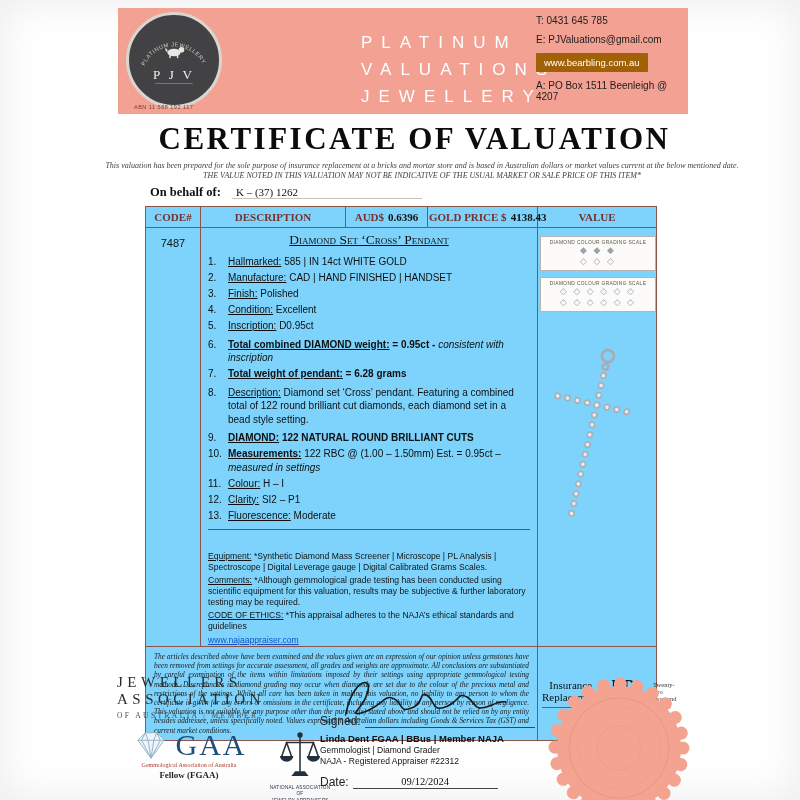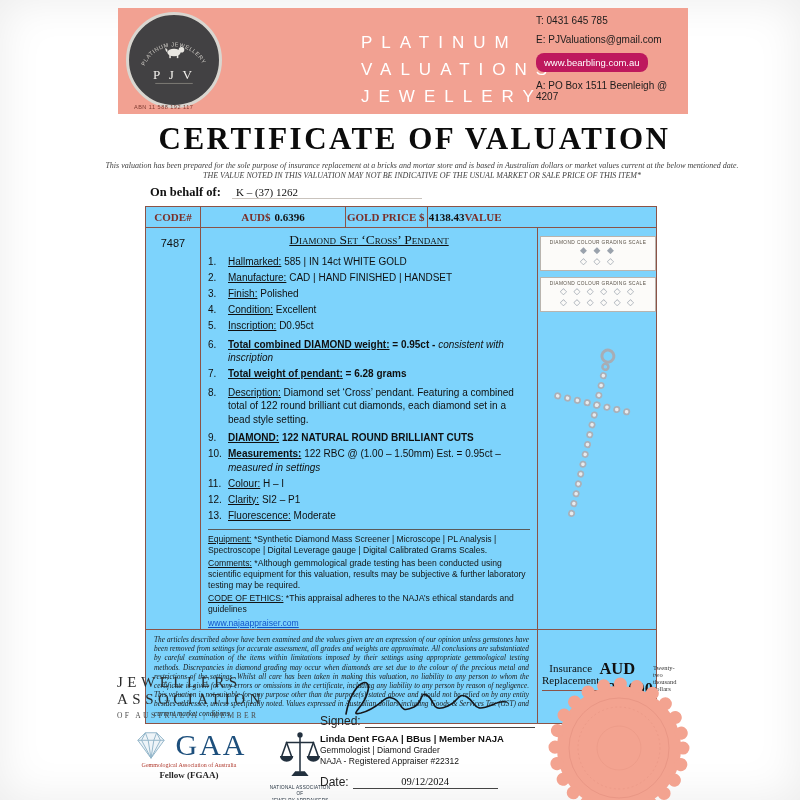--- a/index.html
+++ b/index.html
@@ -13,22 +13,22 @@
   .logo-wrap { position:absolute; left:126px; top:12px; width:96px; height:96px; z-index:2; }
   .logo-circle { width:96px; height:96px; border-radius:50%; background:#424143;
                  border:3px solid #d9d6d0; overflow:hidden; }
   .abn { position:absolute; left:134px; top:104px; z-index:3; font-size:5.5px; color:#7d3a30;
          letter-spacing:.5px; font-family:"Liberation Sans",sans-serif; }
   .brand { position:absolute; left:243px; top:21px; color:#fff; font-family:"Liberation Sans",sans-serif; }
   .brand-line { font-size:17px; letter-spacing:9px; line-height:27px; font-weight:400; }
   .contact { position:absolute; left:536px; top:15px; width:152px; font-family:"Liberation Sans",sans-serif;
              font-size:10px; color:#1c1c1c; }
   .contact-row { margin-bottom:8px; }
-  .site-pill { display:inline-block; background:#be185d; color:#fff; padding:4px 8px;
-               border-radius:8px; font-size:9.5px; }
+  .site-pill { display:inline-block; background:#a16207; color:#fff; padding:4px 8px;
+               border-radius:1px; font-size:9.5px; }
 
   
   .cert-title { position:absolute; top:121px; left:0; width:100%; text-align:center;
                 font-size:31px; font-weight:700; letter-spacing:2.5px; color:#0c0c0c;padding-left:29px; }
   .disclaimer { position:absolute; top:161px; left:0; width:100%; text-align:center;
                 font-style:italic; font-size:8px; color:#3f3f3f; line-height:10px;padding-left:44px; }
   .behalf { position:absolute; top:185px; left:150px; font-size:12.5px; }
   .behalf .lab { font-weight:700; }
   .behalf .val { display:inline-block; min-width:190px; border-bottom:1px solid #c9c3bd;
                  margin-left:8px; font-size:11px; padding-left:4px; }
@@ -53,21 +53,21 @@
   .item { display:flex; gap:4px; margin-bottom:2.5px; }
   .item.gap { margin-top:5px; }
   .item .num { min-width:16px; }
   .item .txt { flex:1; }
   .item .lbl { text-decoration:underline; }
   .item.strong .lbl, .item.strong .rest { font-weight:700; }
   .item.lblb .lbl { font-weight:700; }
   .item .boldpart { font-weight:400; }
   .item .ital { font-style:italic; }
 
-  .equip { border-top:1px solid #5a5a5a; margin-top:7px; padding-top:4px; font-size:8.6px;
+  .equip { border-top:1px solid #5a5a5a; margin-top:7px; padding-top:21px; font-size:8.6px;
            line-height:11px; color:#141414; }
   .equip p { margin-bottom:2px; }
   .equip .lbl { text-decoration:underline; }
   .ethics-link { color:#1155cc; text-decoration:underline; display:inline-block; margin-top:1px; }
 
   .chart-card { width:116px; border:1px solid #b9b4ae; margin:3px 0; padding:3px 2px;
                 text-align:center; background:#fcfbf9; }
   .chart-caption { font-size:4.8px; letter-spacing:.4px; color:#5a5248; font-family:"Liberation Sans",sans-serif; }
   .glyph-row { font-size:9px; color:#9aa2ac; letter-spacing:2px; line-height:11px; }
   .pendant { margin-top:24px; }
@@ -156,20 +156,21 @@
     <div>THE VALUE NOTED IN THIS VALUATION MAY NOT BE INDICATIVE OF THE USUAL MARKET OR SALE PRICE OF THIS ITEM*</div>
   </div>
   <div class="behalf">
     <span class="lab">On behalf of:</span>
     <span class="val">K – (37) 1262</span>
   </div>
 
   <div class="vtable">
     <div class="thead">
       <div class="th">CODE#</div>
+      <div class="th">DESCRIPTION</div>
       <div class="th">
         <span>AUD$</span><span class="hv">0.6396</span>
       </div>
       <div class="th">
         <span>GOLD PRICE $</span><span class="hv">4138.43</span>
       </div>
       <div class="th">VALUE</div>
     </div>
 
     <div class="tbody">

